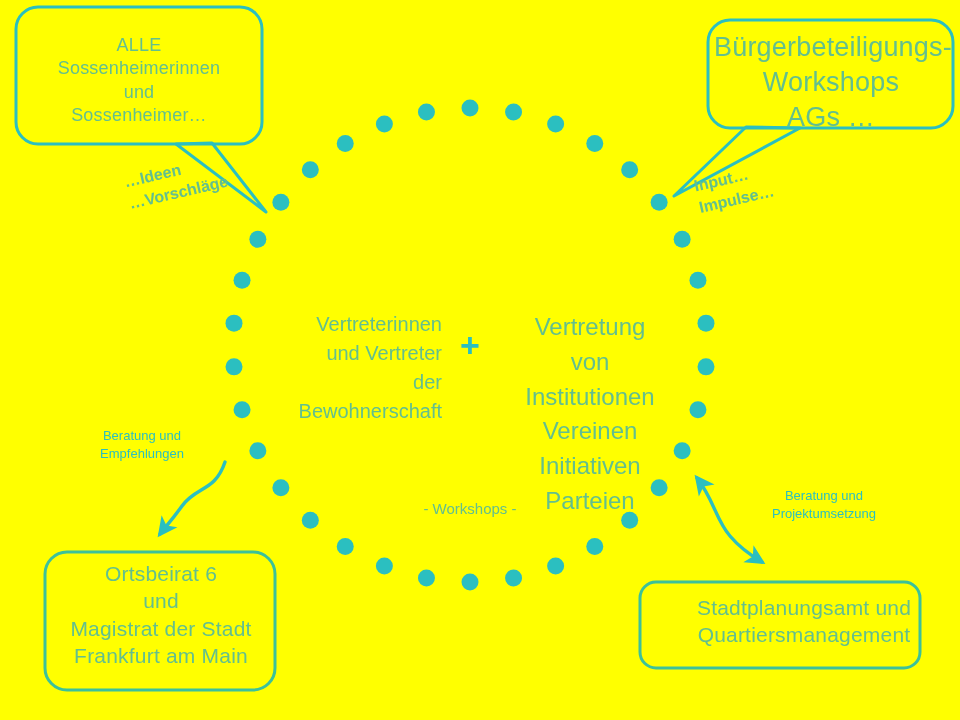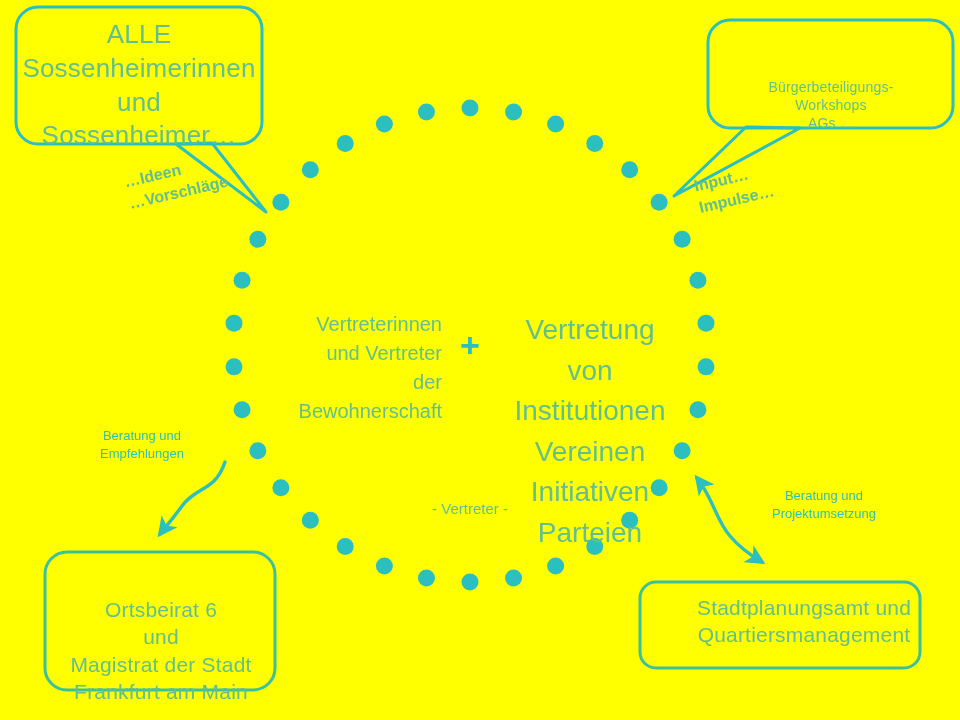--- a/index.html
+++ b/index.html
@@ -26,34 +26,32 @@
     position: absolute;
     color: #63bf8e;
     text-align: center;
     line-height: 1.30;
     white-space: pre-line;
     letter-spacing: 0.2px;
   }
 
   
   #bubble-left-text {
-    left: 22px; top: 18px; width: 234px;
-    font-size: 26px;
+    left: 22px; top: 34px; width: 234px;
+    font-size: 18px;
   }
   #bubble-right-text {
     left: 714px; top: 30px; width: 234px;
-    font-size: 14px;
-    margin-top: 48px;
+    font-size: 27px;
   }
 
   
   #box-bottom-left-text {
     left: 50px; top: 560px; width: 222px;
     font-size: 21px;
-    margin-top: 36px;
   }
   #box-bottom-right-text {
     left: 668px; top: 594px; width: 272px;
     font-size: 21px;
   }
 
   
   #hub-title {
     position: absolute;
     left: 330px; top: 200px; width: 280px;
@@ -69,21 +67,21 @@
     text-align: right;
     font-size: 20px;
     color: #63bf8e;
     line-height: 1.45;
     white-space: pre-line;
   }
   #hub-col-right {
     position: absolute;
     left: 500px; top: 310px; width: 180px;
     text-align: center;
-    font-size: 28px;
+    font-size: 24px;
     color: #63bf8e;
     line-height: 1.45;
     white-space: pre-line;
   }
   #hub-plus {
     position: absolute;
     left: 448px; top: 328px; width: 44px;
     text-align: center;
     font-size: 34px;
     font-weight: bold;
@@ -211,21 +209,21 @@
 und Vertreter
 der
 Bewohnerschaft</div>
   <div id="hub-plus">+</div>
   <div id="hub-col-right">Vertretung
 von
 Institutionen
 Vereinen
 Initiativen
 Parteien</div>
-  <div id="hub-note">- Vertreter -</div>
+  <div id="hub-note">- Workshops -</div>
 
   <div id="bubble-left-text" class="bubble-text">ALLE
 Sossenheimerinnen
 und
 Sossenheimer…</div>
   <div id="label-ideen" class="tilt-label">…Ideen
 …Vorschläge</div>
 
   <div id="bubble-right-text" class="bubble-text">Bürgerbeteiligungs-
 Workshops

